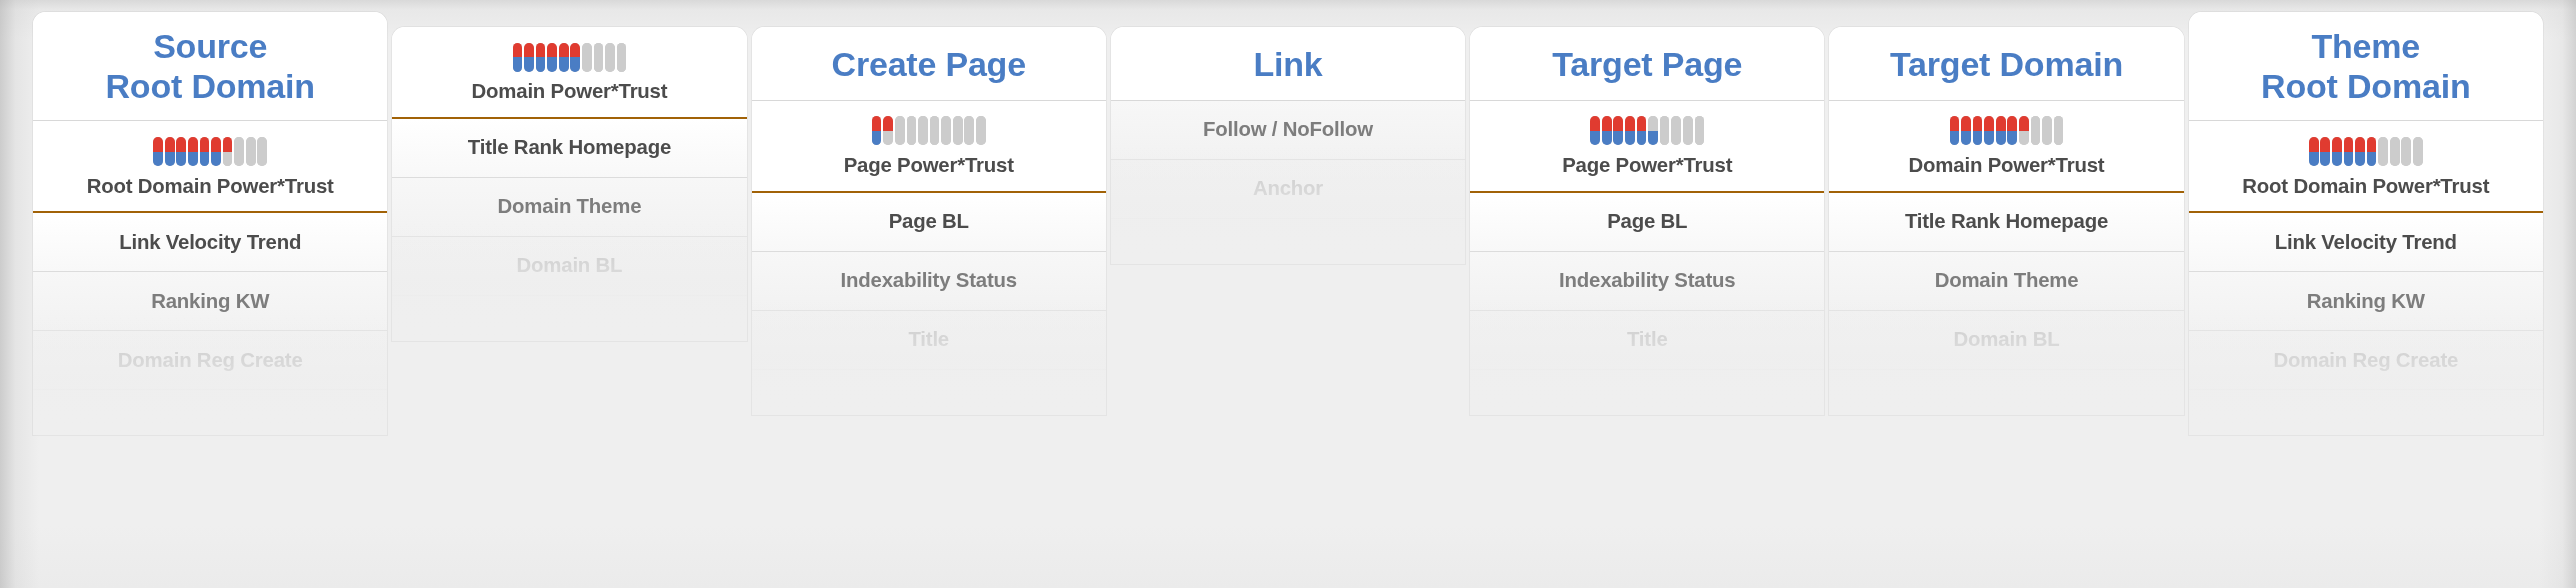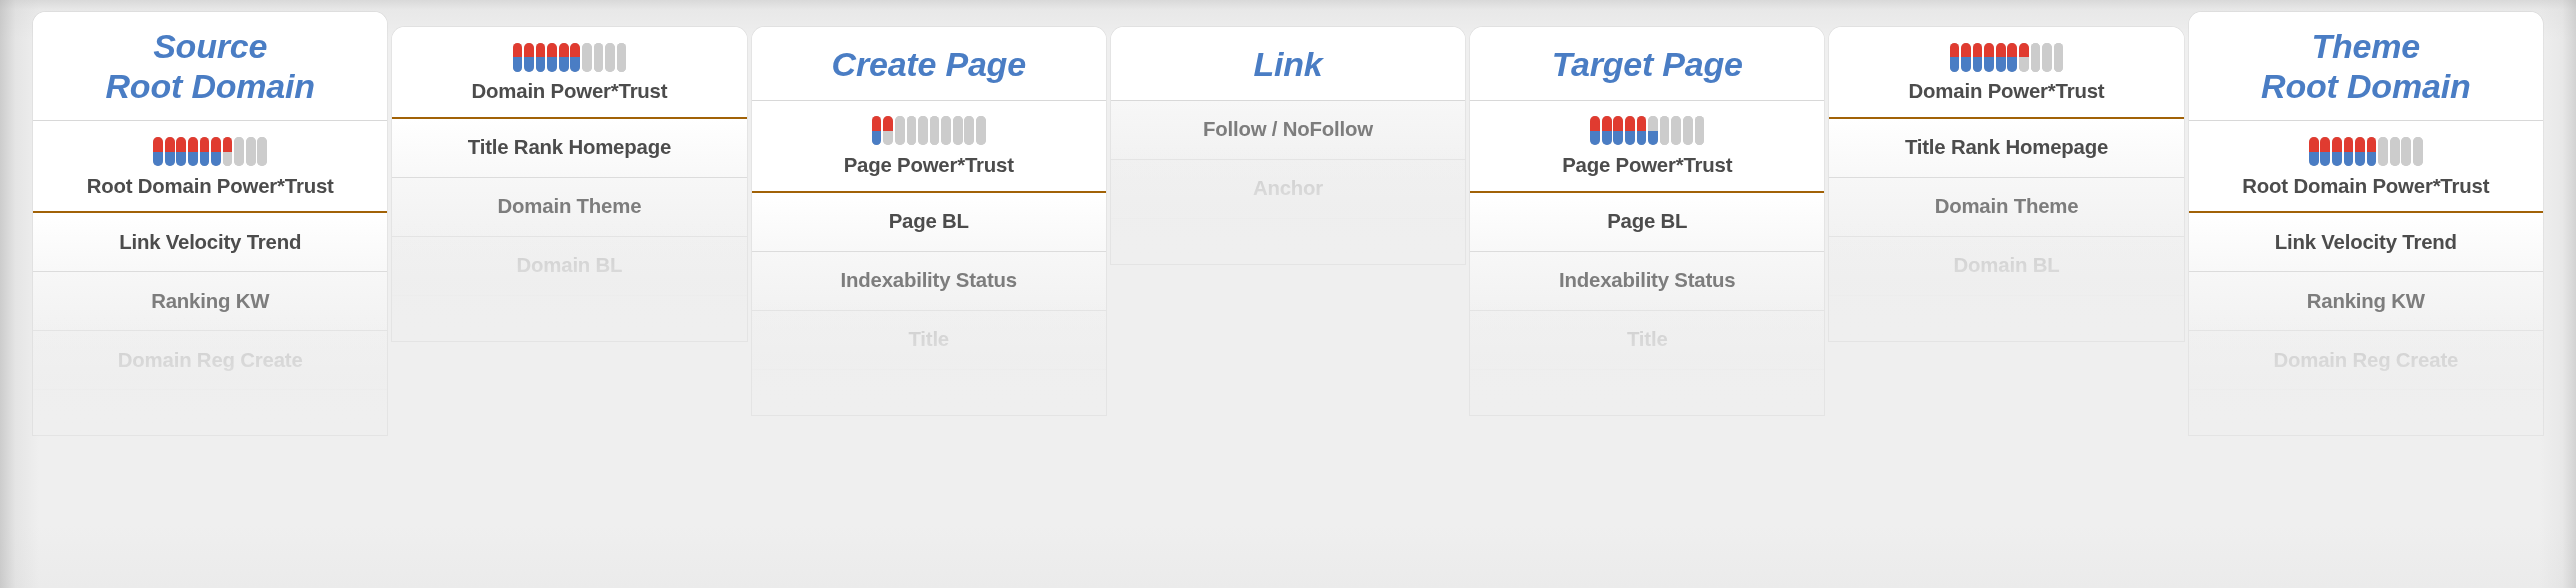--- a/index.html
+++ b/index.html
@@ -85,21 +85,20 @@
   .card-header {
     color: #4a7dc4;
     font-weight: bold;
     font-size: 34px;
     line-height: 1.17;
     text-align: center;
     padding: 17.5px 9.7px 15.6px;
     background: #ffffff;
     border-bottom: 1px solid #d8d8d8;
     letter-spacing: -0.2px;
-    font-style: italic;
   }
   .two-line .card-header { padding: 15.6px 9.7px 13.6px; }
   .card-header .hl { display: block; }
 
   
   .metric-row {
     background: #ffffff;
     border-bottom: 2px solid #a16207;
     padding: 15.6px 7.8px 13.6px;
     display: flex;
@@ -414,20 +413,23 @@
         </div>
         <div class="metric-label">Page Power*Trust</div>
       </div>
       <div class="text-row r0">Page BL</div>
       <div class="text-row r1">Indexability Status</div>
       <div class="text-row r2">Title</div>
       <div class="text-row r3"></div>
       <div class="card-fade"></div>
     </div>
     <div class="column-card one-line">
+      <div class="card-header">
+        <span class="hl">Target Domain</span>
+      </div>
       <div class="metric-row">
         <div class="meter">
           <div class="bar">
             <div class="top seg-red"></div>
             <div class="bot seg-blue"></div>
           </div>
           <div class="bar">
             <div class="top seg-red"></div>
             <div class="bot seg-blue"></div>
           </div>

